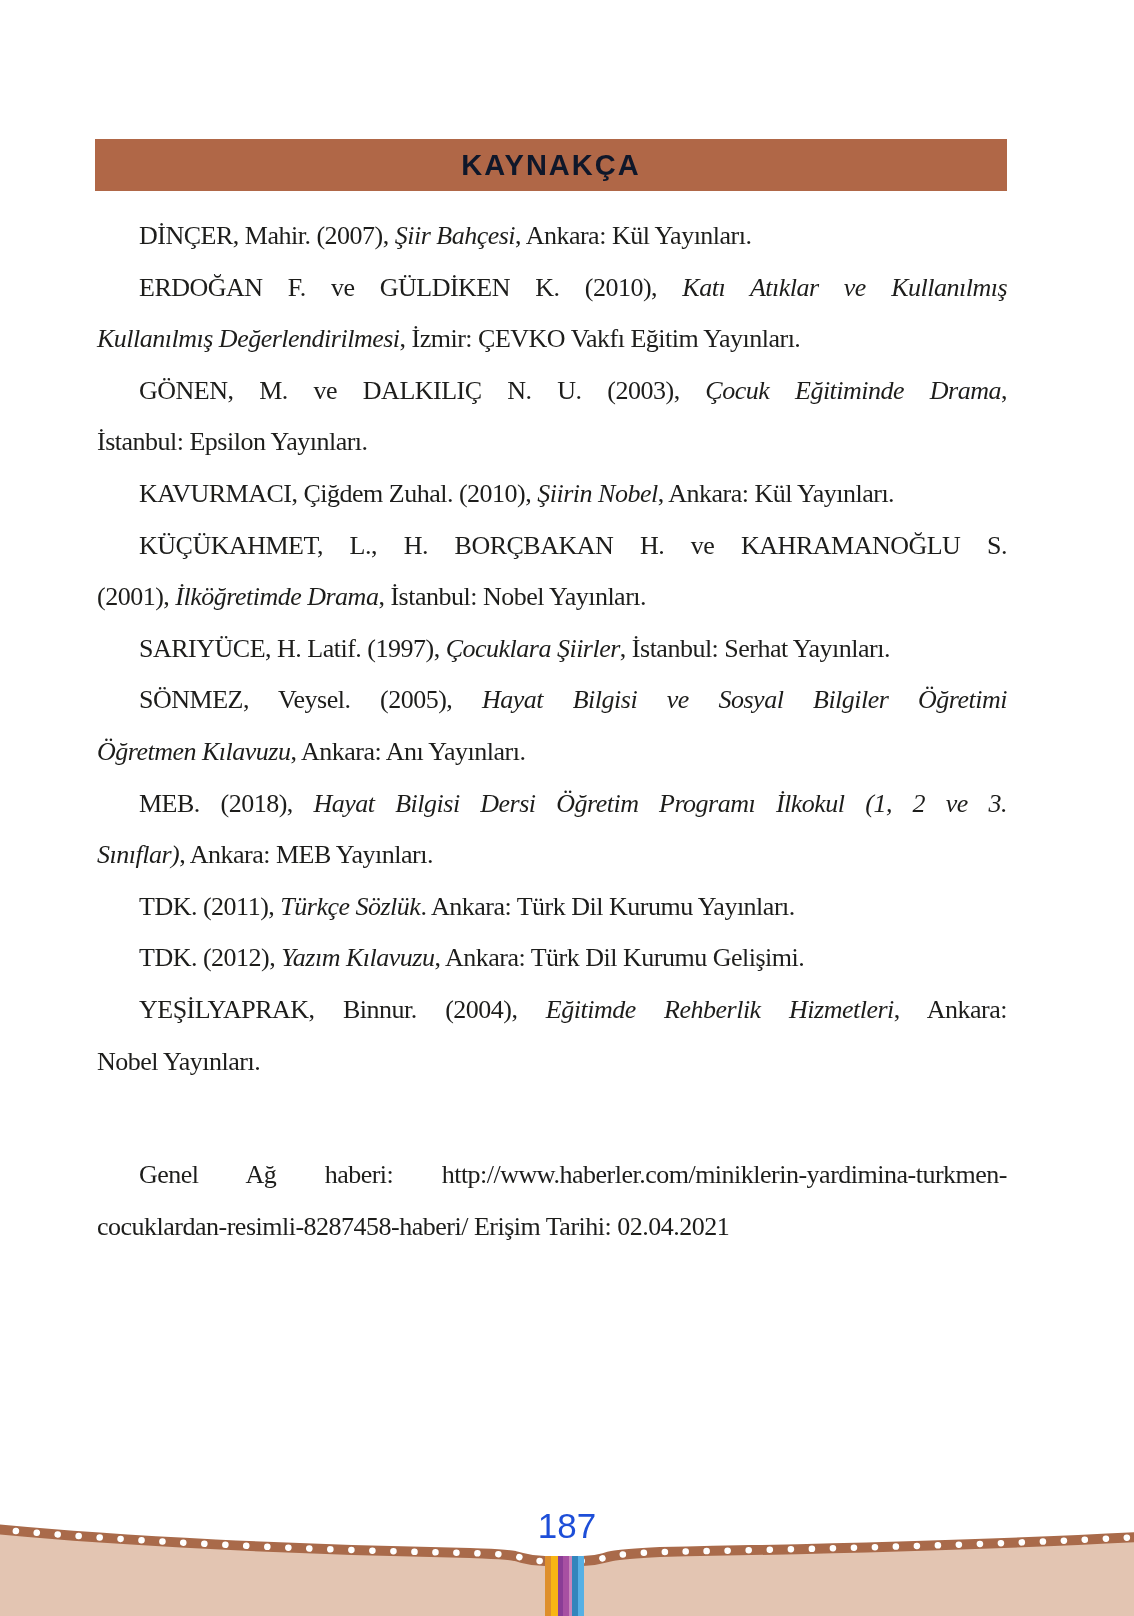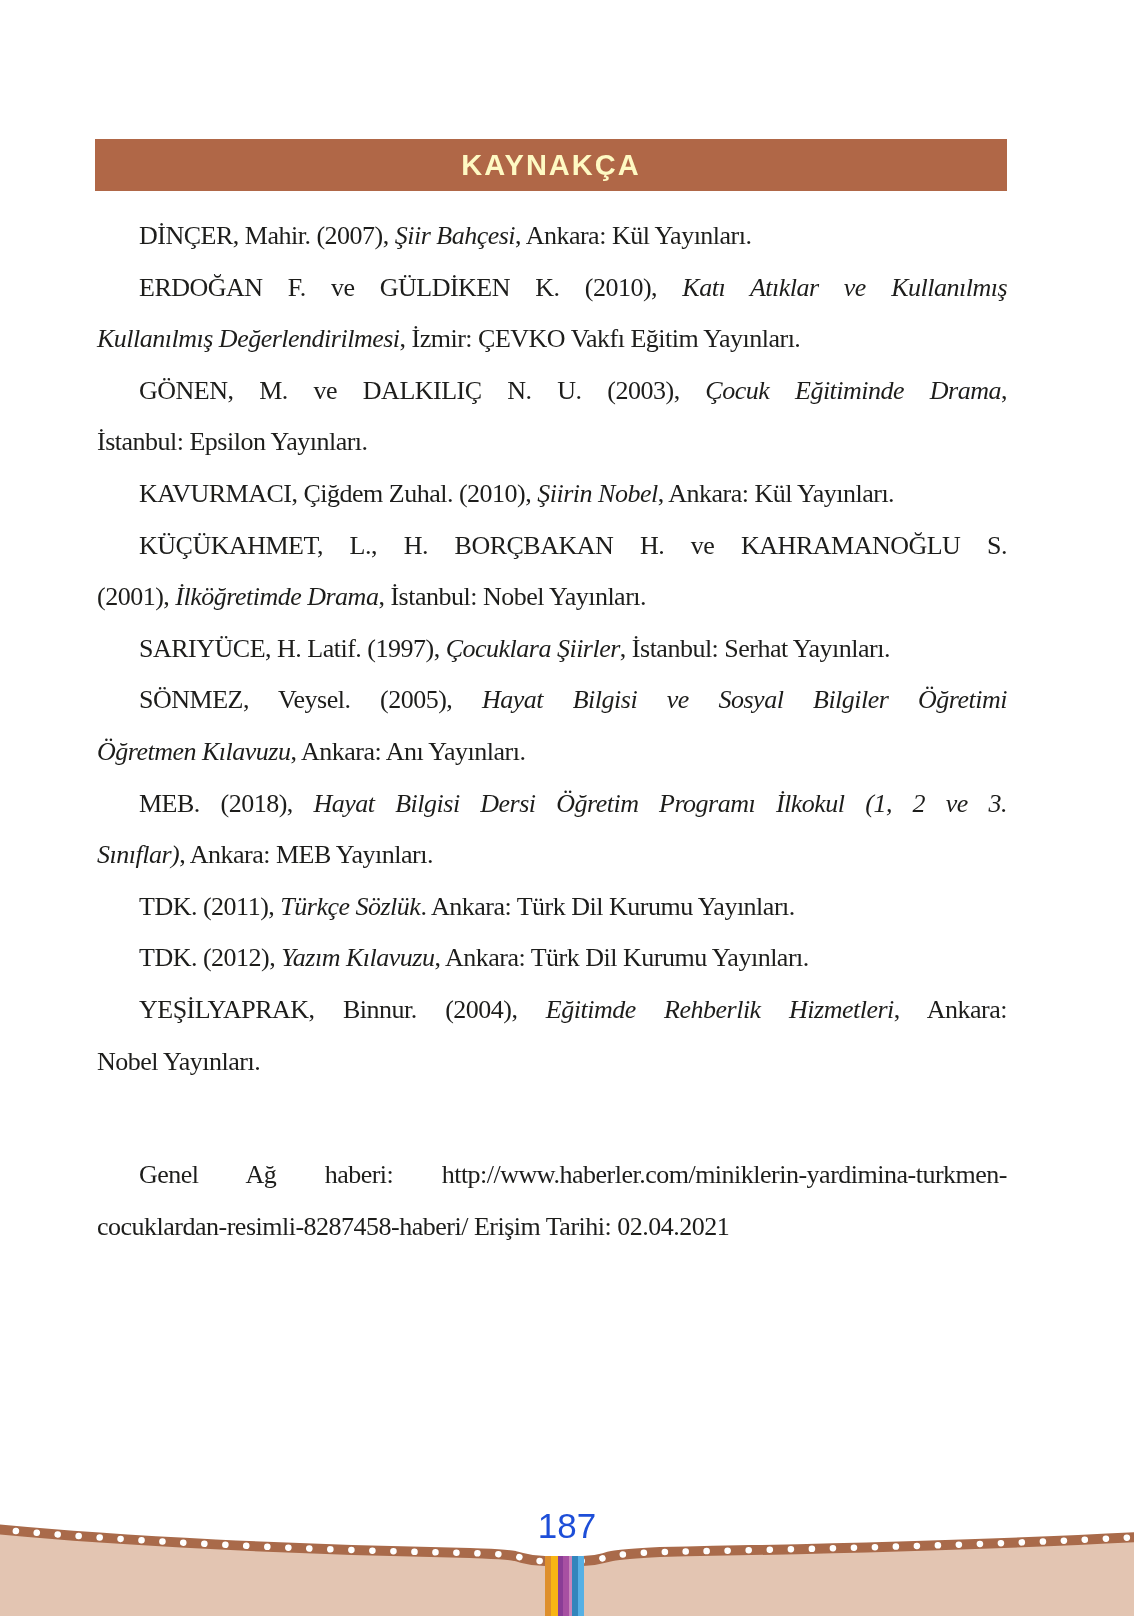--- a/index.html
+++ b/index.html
@@ -10,21 +10,21 @@
     overflow:hidden;
     font-family:"Liberation Sans", sans-serif;
     color:#1d1d1b;
   }
   .header-bar{
     position:absolute;left:95px;top:139px;
     width:912px;height:52px;
     display:flex;align-items:center;justify-content:center;
   }
   .header-bar .title{
-    color:#fef9c3;
+    color:#0f172a;
     font-size:29px;font-weight:bold;letter-spacing:2px;
   }
   .refs{
     position:absolute;left:97px;top:210px;width:910px;
     font-size:26px;letter-spacing:-0.5px;font-family:Liberation Serif, serif;
   }
   .ref{margin:0;}
   .line{
     height:51.6px;line-height:51.6px;
     text-align:left;white-space:nowrap;
@@ -79,21 +79,21 @@
           <div class="line"><span class="it">Öğretmen Kılavuzu</span><span>, Ankara: Anı Yayınları.</span></div>
         </div>
         <div class="ref">
           <div class="line jfull ind"><span>MEB. (2018), </span><span class="it">Hayat Bilgisi Dersi Öğretim Programı İlkokul (1, 2 ve 3.</span></div>
           <div class="line"><span class="it">Sınıflar)</span><span>, Ankara: MEB Yayınları.</span></div>
         </div>
         <div class="ref">
           <div class="line ind"><span>TDK. (2011), </span><span class="it">Türkçe Sözlük</span><span>. Ankara: Türk Dil Kurumu Yayınları.</span></div>
         </div>
         <div class="ref">
-          <div class="line ind"><span>TDK. (2012), </span><span class="it">Yazım Kılavuzu</span><span>, Ankara: Türk Dil Kurumu Yayınları.</span></div>
+          <div class="line ind"><span>TDK. (2012), </span><span class="it">Yazım Kılavuzu</span><span>, Ankara: Türk Dil Kurumu Gelişimi.</span></div>
         </div>
         <div class="ref">
           <div class="line jfull ind"><span>YEŞİLYAPRAK, Binnur. (2004), </span><span class="it">Eğitimde Rehberlik Hizmetleri</span><span>, Ankara:</span></div>
           <div class="line"><span>Nobel Yayınları.</span></div>
         </div>
       </div>
     <div class="webref">
         <div class="ref">
           <div class="line jfull ind"><span>Genel Ağ haberi: http://www.haberler.com/miniklerin-yardimina-turkmen-</span></div>
           <div class="line"><span>cocuklardan-resimli-8287458-haberi/ Erişim Tarihi: 02.04.2021</span></div>

